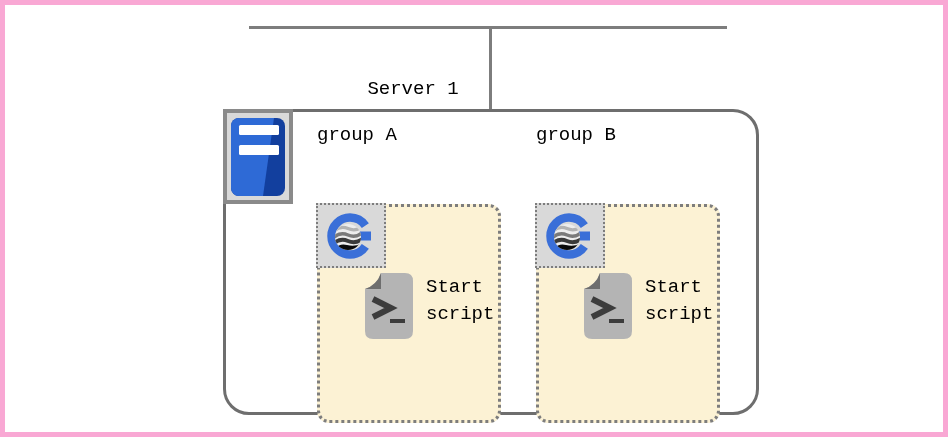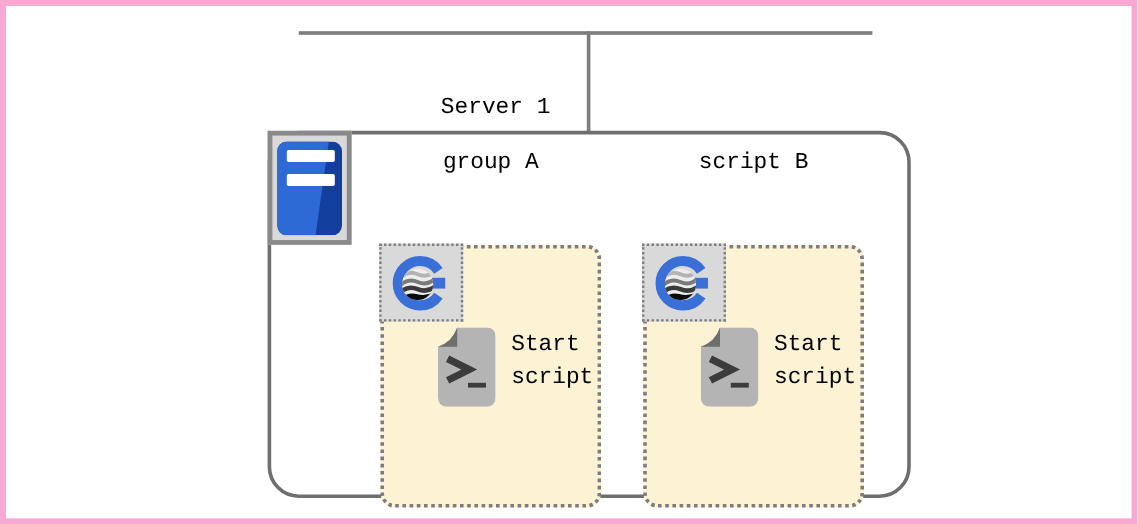--- a/index.html
+++ b/index.html
@@ -11,21 +11,21 @@
   .h-line{position:absolute;left:244px;top:21px;width:478px;height:3px;background:#7d7d7d;}
   .v-line{position:absolute;left:484px;top:21px;width:3px;height:85px;background:#7d7d7d;}
   .server-label{position:absolute;left:333px;top:70px;width:150px;height:28px;
     font-size:19px;line-height:28px;text-align:center;}
   .server-box{position:absolute;left:218px;top:104px;width:536px;height:306px;
     background:#ffffff;border:3px solid #6e6e6e;border-radius:26px;box-sizing:border-box;}
   .server-tile{position:absolute;left:218px;top:104px;width:70px;height:95px;
     background:#d9d9d9;border:4px solid #8a8a8a;box-sizing:border-box;z-index:3;
     display:flex;align-items:center;justify-content:center;}
   .group-label{position:absolute;top:116px;width:184px;height:28px;
-    font-size:19px;line-height:28px;text-align:center;z-index:2;}
+    font-size:19px;line-height:28px;z-index:2;}
   .group-label.a{left:312px;}
   .group-label.b{left:531px;}
   .group{position:absolute;top:160px;width:184px;height:219px;
     background:#fcf2d4;border:3px dotted #7d7d7d;border-radius:12px;box-sizing:border-box;z-index:1;margin-top:39px;}
   .group.a{left:312px;}
   .group.b{left:531px;}
   .app-tile{position:absolute;left:-4px;top:-4px;width:70px;height:65px;
     background:#d9d9d9;border:2px dotted #7d7d7d;box-sizing:border-box;
     display:flex;align-items:center;justify-content:center;z-index:2;}
   .start-item{position:absolute;left:45px;top:66px;display:flex;gap:13px;align-items:flex-start;}
@@ -53,21 +53,21 @@
       <g clip-path="url(#cpsrv)">
         <rect width="54" height="78" fill="#123f9e"></rect>
         <polygon points="0,0 43,0 32,78 0,78" fill="#2e6ad6"></polygon>
         <rect x="8" y="7" width="40" height="10" rx="1.5" fill="#ffffff"></rect>
         <rect x="8" y="27" width="40" height="10" rx="1.5" fill="#ffffff"></rect>
       </g>
     </svg>
   </div>
 
   <div class="group-label a">group A</div>
-  <div class="group-label b">script B</div>
+  <div class="group-label b">group B</div>
 
   <div class="group a">
     <div class="app-tile">
       <svg width="50" height="50" viewBox="0 0 50 50">
         <circle cx="24" cy="25" r="18.5" fill="none" stroke="#3a6fd8" stroke-width="8.5" pathLength="360" stroke-dasharray="292 68" stroke-dashoffset="-34"></circle>
         <rect x="26" y="20.5" width="19" height="9" fill="#3a6fd8"></rect>
         <defs>
             <clipPath id="cpsphA">
               <circle cx="22" cy="26" r="13"></circle>
             </clipPath>

